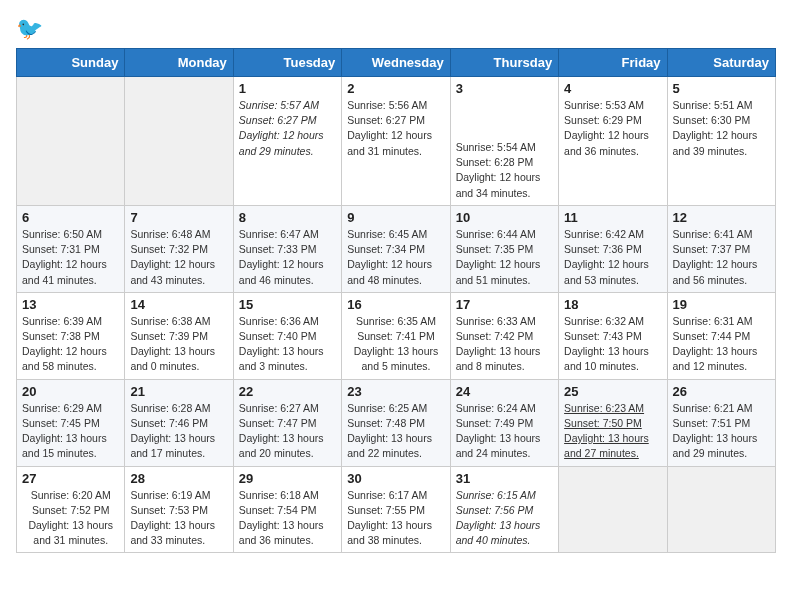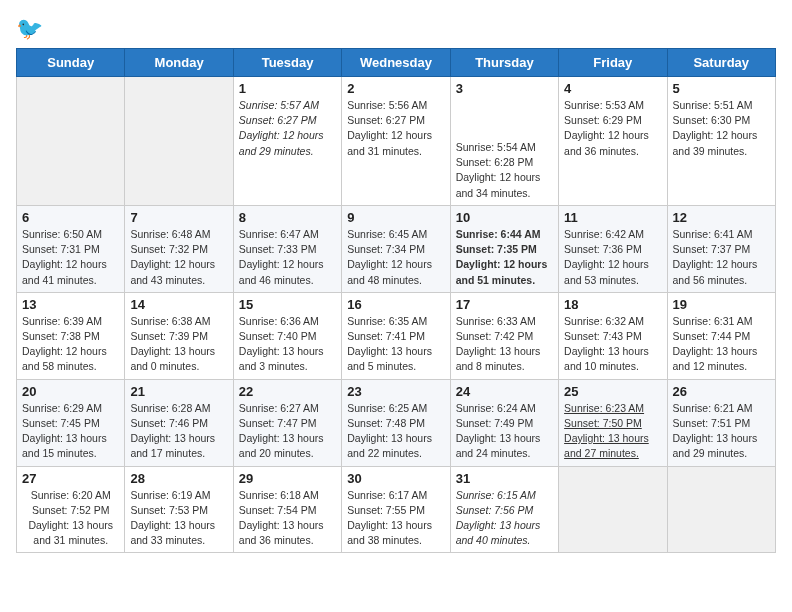--- a/index.html
+++ b/index.html
@@ -48,21 +48,21 @@
       color: #555;
     }
     .calendar {
       width: 100%;
       border-collapse: collapse;
       font-size: 11px;
     }
     .calendar th {
       background-color: #2979c4;
       color: #fff;
-      text-align: center;
+      text-align: right;
       padding: 6px 6px;
       font-size: 13px;
       font-weight: bold;
       border: 1px solid #1a5fa0;
     }
     .calendar td {
       border: 1px solid #ccc;
       vertical-align: top;
       padding: 4px 5px;
       width: 108px;
@@ -179,21 +179,21 @@
 Daylight: 12 hours and 46 minutes.</div>
         </td>
         <td>
           <div class="day-number">9</div>
           <div class="day-detail" style="white-space: pre-line;">Sunrise: 6:45 AM
 Sunset: 7:34 PM
 Daylight: 12 hours and 48 minutes.</div>
         </td>
         <td>
           <div class="day-number">10</div>
-          <div class="day-detail" style="white-space: pre-line; font-weight: bold;">Sunrise: 6:44 AM
+          <div class="day-detail" style="white-space: pre-line;">Sunrise: 6:44 AM
 Sunset: 7:35 PM
 Daylight: 12 hours and 51 minutes.</div>
         </td>
         <td>
           <div class="day-number">11</div>
           <div class="day-detail" style="white-space: pre-line;">Sunrise: 6:42 AM
 Sunset: 7:36 PM
 Daylight: 12 hours and 53 minutes.</div>
         </td>
         <td>
@@ -217,21 +217,21 @@
 Daylight: 13 hours and 0 minutes.</div>
         </td>
         <td>
           <div class="day-number">15</div>
           <div class="day-detail" style="white-space: pre-line;">Sunrise: 6:36 AM
 Sunset: 7:40 PM
 Daylight: 13 hours and 3 minutes.</div>
         </td>
         <td>
           <div class="day-number">16</div>
-          <div class="day-detail" style="white-space: pre-line;">Sunrise: 6:35 AM
+          <div class="day-detail" style="white-space: pre-line; text-align: center;">Sunrise: 6:35 AM
 Sunset: 7:41 PM
 Daylight: 13 hours and 5 minutes.</div>
         </td>
         <td>
           <div class="day-number">17</div>
           <div class="day-detail" style="white-space: pre-line;">Sunrise: 6:33 AM
 Sunset: 7:42 PM
 Daylight: 13 hours and 8 minutes.</div>
         </td>
         <td>

